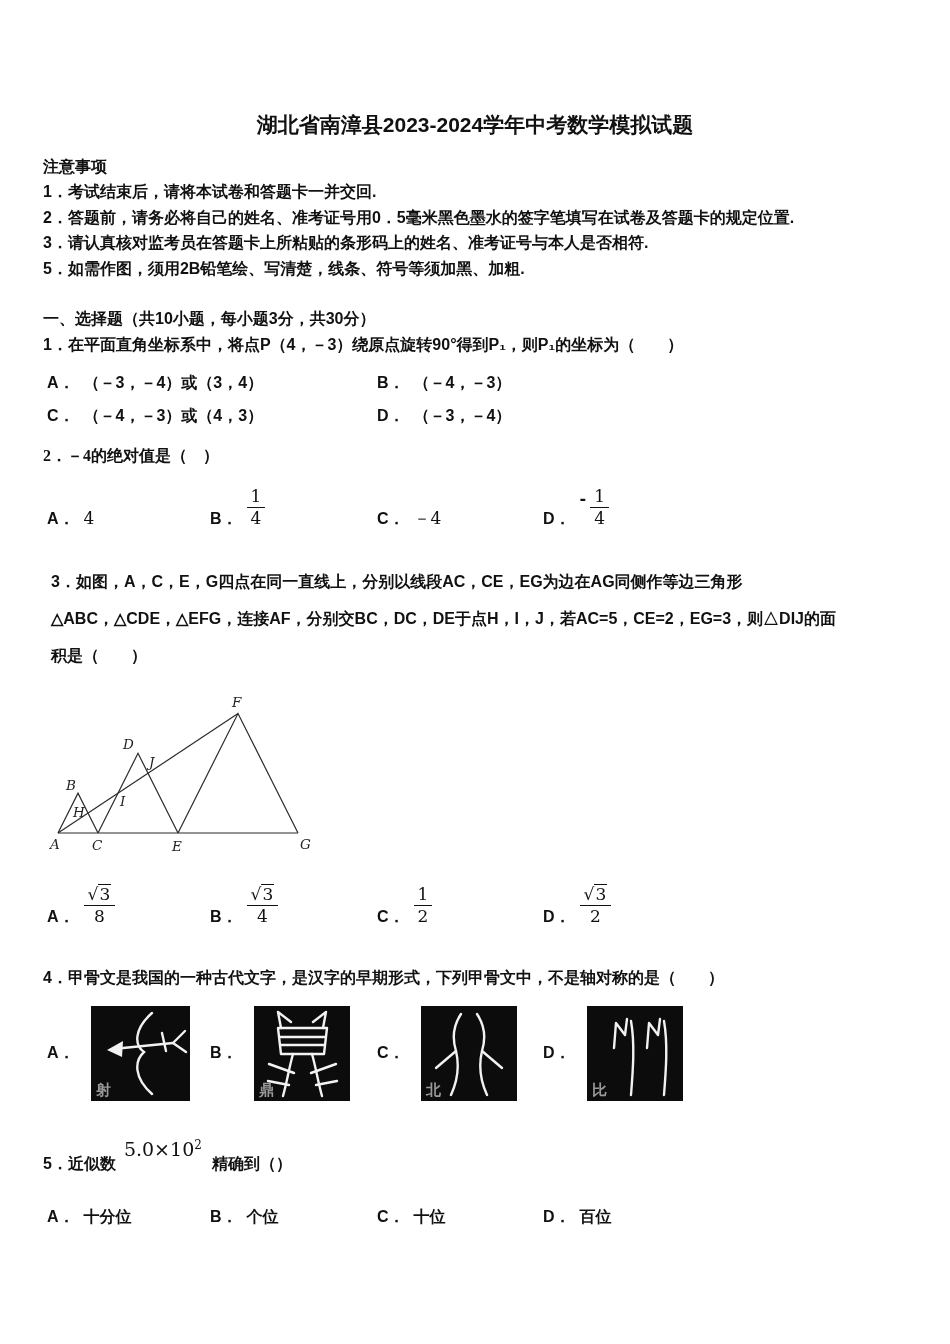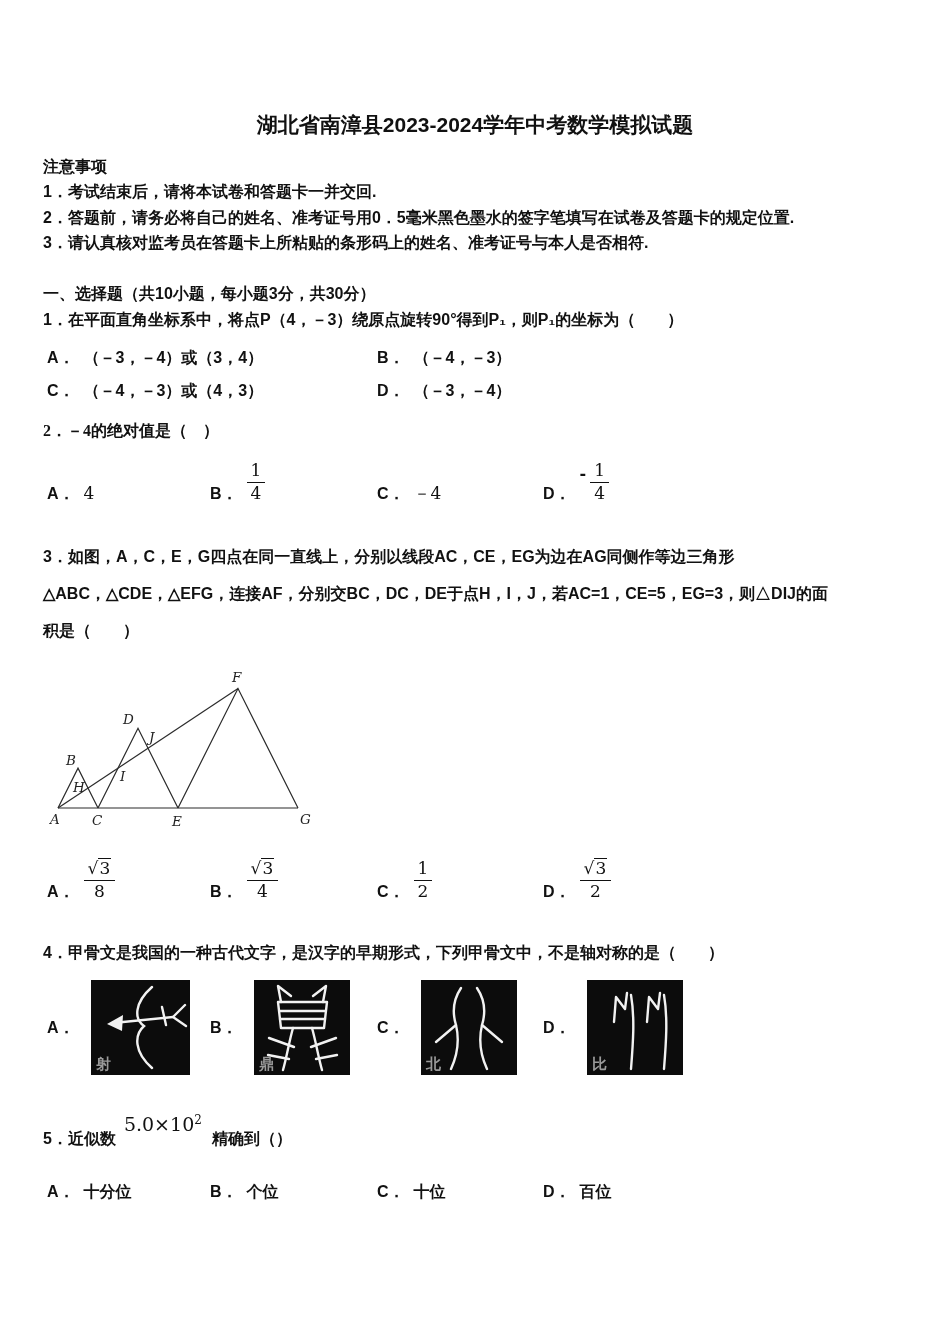--- a/index.html
+++ b/index.html
@@ -18,21 +18,21 @@
   .title{
     text-align:center;
     font-size:21px;
     line-height:26px;
     margin:0;
   }
   .notice-heading{margin-top:16px;line-height:25px;}
   .notice p{margin:0;line-height:25.5px;text-align:justify;}
   .section-heading{margin-top:25px;line-height:26px;}
   .stem{margin-top:0;line-height:26px;}
-  .stem3{margin-top:34px;line-height:37px;}
+  .stem3{margin-top:34px;line-height:37px;margin-left:8px;}
   .opt-row{display:grid;padding-left:4px;line-height:20px;}
   .two-col{grid-template-columns:330px 1fr;}
   .four-col{grid-template-columns:163px 167px 166px 1fr;}
   .row-q1a{margin-top:15px;}
   .row-q1b{margin-top:13px;}
   .q2-stem{margin-top:17px;font-family:Liberation Serif, serif;}
   .math-row{margin-top:12px;align-items:end;height:48px;}
   .math-row .opt{display:flex;align-items:flex-end;}
   .opt-label{margin-right:9px;}
   .math{
@@ -77,20 +77,21 @@
 
 <div class="page">
 
   <h1 class="title">湖北省南漳县2023-2024学年中考数学模拟试题</h1>
 
   <div class="notice">
     <div class="notice-heading">注意事项</div>
     <p>1．考试结束后，请将本试卷和答题卡一并交回.</p>
     <p>2．答题前，请务必将自己的姓名、准考证号用0．5毫米黑色墨水的签字笔填写在试卷及答题卡的规定位置.</p>
     <p>3．请认真核对监考员在答题卡上所粘贴的条形码上的姓名、准考证号与本人是否相符.</p>
+    <p>5．如需作图，须用2B铅笔绘、写清楚，线条、符号等须加黑、加粗.</p>
   </div>
 
   <div class="section-heading">一、选择题（共10小题，每小题3分，共30分）</div>
 
   <div>
     <div class="stem">1．在平面直角坐标系中，将点P（4，－3）绕原点旋转90°得到P₁，则P₁的坐标为（　　）</div>
     <div class="opt-row two-col row-q1a">
       <div class="opt">
         <span class="opt-label">A．</span><span>（－3，－4）或（3，4）</span>
       </div>
@@ -133,21 +134,21 @@
           <span class="num">1</span>
           <span class="den">4</span>
         </span>
       </div>
     </div>
   </div>
 
   <div>
     <div class="stem3">
       <div>3．如图，A，C，E，G四点在同一直线上，分别以线段AC，CE，EG为边在AG同侧作等边三角形</div>
-      <div>△ABC，△CDE，△EFG，连接AF，分别交BC，DC，DE于点H，I，J，若AC=1，CE=5，EG=3，则△DIJ的面</div>
+      <div>△ABC，△CDE，△EFG，连接AF，分别交BC，DC，DE于点H，I，J，若AC=5，CE=2，EG=3，则△DIJ的面</div>
       <div>积是（　　）</div>
     </div>
 
     <div class="figure-wrap">
       <svg width="270" height="164" viewBox="0 0 270 164">
         <g stroke="#2b2b2b" stroke-width="1.2" fill="none">
           <line x1="10" y1="140" x2="250" y2="140"></line>
           <polyline points="10,140 30,100.2 50,140"></polyline>
           <polyline points="50,140 90,60.3 130,140"></polyline>
           <polyline points="130,140 190,20.5 250,140"></polyline>

